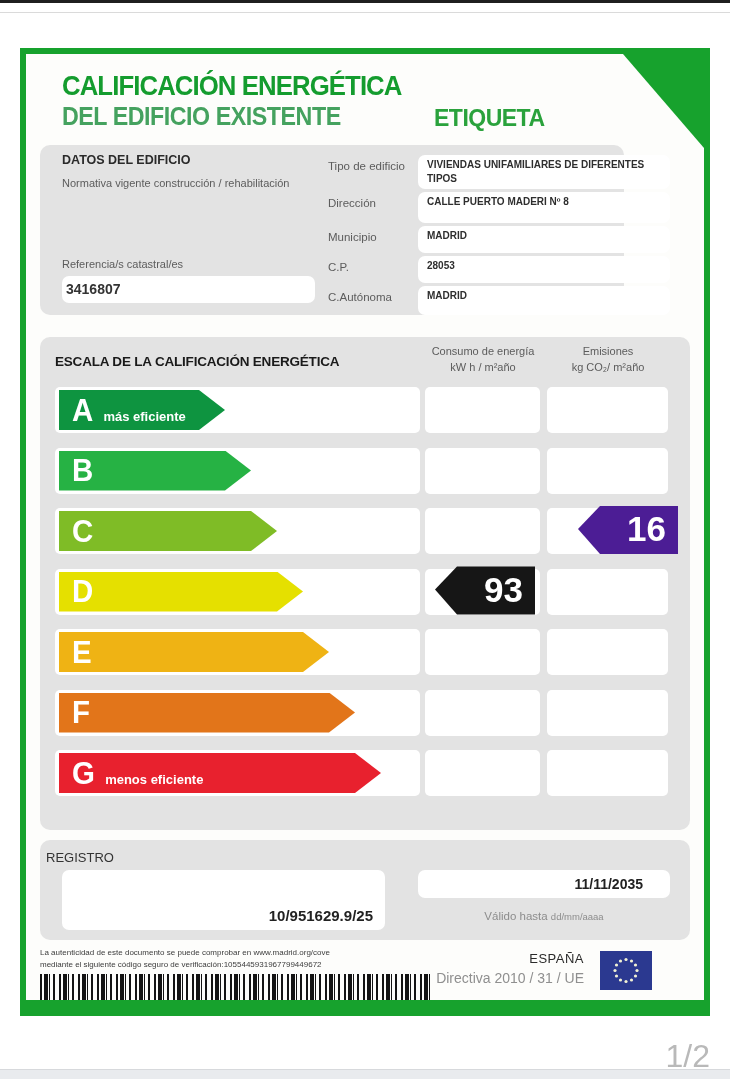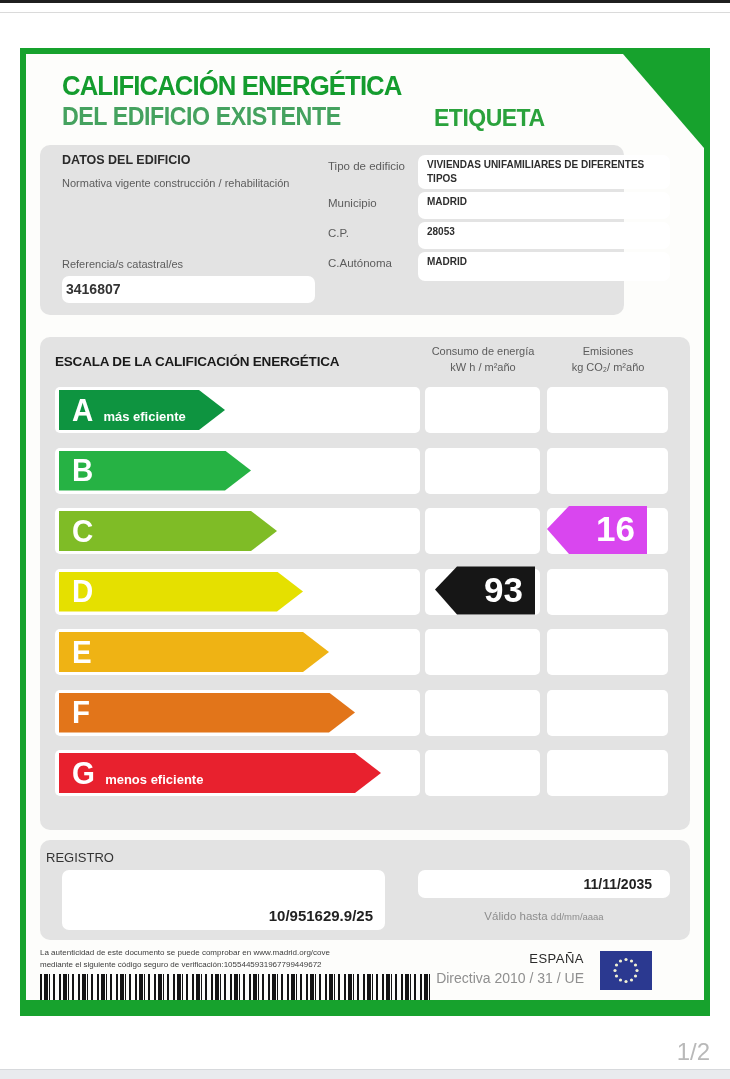--- a/index.html
+++ b/index.html
@@ -4,21 +4,21 @@
 <style>
   html,body{margin:0;padding:0;}
   body{
     width:730px;height:1079px;position:relative;background:#ffffff;
     font-family:"Liberation Sans", sans-serif;overflow:hidden;
     -webkit-font-smoothing:antialiased;
   }
   .top-black-bar{position:absolute;left:0;top:0;width:730px;height:3px;background:#1f1f1f;}
   .top-hairline{position:absolute;left:0;top:12px;width:730px;height:1px;background:#dadada;}
   .bottom-gray-bar{position:absolute;left:0;top:1069px;width:730px;height:10px;background:#e9ebee;border-top:1px solid #d7d9dc;}
-  .page-indicator{position:absolute;left:630px;top:1038px;width:80px;text-align:right;font-size:24px;color:#b9b9b9;}
+  .page-indicator{position:absolute;left:630px;top:1038px;width:80px;text-align:right;font-size:32px;color:#b9b9b9;}
 
   
   .certificate{position:absolute;left:20px;top:48px;width:690px;height:968px;background:#17a22d;}
   .cert-inner{
     position:absolute;left:6px;top:6px;width:678px;height:946px;background:#fdfdfb;
     clip-path:polygon(0 0, 597px 0, 678px 94px, 678px 946px, 0 946px);
   }
 
   
   .title{position:absolute;left:36px;top:16px;font-size:28px;font-weight:bold;color:#149c2e;letter-spacing:-1px;transform:scaleX(0.92);transform-origin:left;white-space:nowrap;}
@@ -66,21 +66,21 @@
   .badge{
     position:absolute;width:100px;height:50px;background:#161616;color:#fff;
     display:flex;align-items:center;justify-content:flex-end;box-sizing:border-box;padding-right:12px;
     font-size:35px;font-weight:bold;
     clip-path:polygon(0 50%, 22px 2px, 100% 2px, 100% 100%, 22px 100%);
   }
 
   
   .registro-title{position:absolute;left:6px;top:10px;font-size:13px;color:#333;}
   .reg-box-left{position:absolute;left:22px;top:30px;width:323px;height:60px;display:flex;align-items:flex-end;justify-content:flex-end;padding:6px 12px;font-size:15px;font-weight:bold;color:#222;}
-  .reg-box-right{position:absolute;left:378px;top:30px;width:252px;height:28px;line-height:28px;text-align:right;padding-right:18px;font-size:14px;font-weight:bold;color:#222;}
+  .reg-box-right{position:absolute;left:378px;top:30px;width:252px;height:28px;line-height:28px;text-align:right;padding-right:27px;font-size:14px;font-weight:bold;color:#222;}
   .valid-label{position:absolute;left:378px;top:70px;width:252px;text-align:center;font-size:11.5px;color:#8d8d8d;}
   .valid-format{font-size:9.5px;}
 
   
   .verify-text{position:absolute;left:14px;top:893px;font-size:8px;color:#3c3c3c;line-height:12px;}
   .barcode{
     position:absolute;left:14px;top:920px;width:392px;height:26px;
     background:repeating-linear-gradient(90deg,
       #141414 0px,#141414 2px, transparent 2px,transparent 4px,
       #141414 4px,#141414 8px, transparent 8px,transparent 9px,
@@ -107,20 +107,24 @@
 
     <div class="gray-box datos-box">
       <div class="datos-title">DATOS DEL EDIFICIO</div>
       <div class="lbl lbl-normativa">Normativa vigente construcción / rehabilitación</div>
       <div class="lbl lbl-referencia">Referencia/s catastral/es</div>
       <div class="white-box box-referencia">3416807</div>
       <div class="fields" id="building-fields">
           <div class="field">
             <div class="field-label">Tipo de edificio</div>
             <div class="field-value white-box fv-h34">VIVIENDAS UNIFAMILIARES DE DIFERENTES TIPOS</div>
+          </div>
+          <div class="field">
+            <div class="field-label">Dirección</div>
+            <div class="field-value white-box fv-h31">CALLE PUERTO MADERI Nº 8</div>
           </div>
           <div class="field">
             <div class="field-label">Municipio</div>
             <div class="field-value white-box fv-h27">MADRID</div>
           </div>
           <div class="field">
             <div class="field-label">C.P.</div>
             <div class="field-value white-box fv-h27">28053</div>
           </div>
           <div class="field">
@@ -200,21 +204,21 @@
             <div class="cell cell-arrow">
               <div class="arrow" style="width: 322px; background: rgb(232, 33, 46);">
                 <span class="arrow-letter">G</span>
                 <span class="arrow-note">menos eficiente</span>
               </div>
             </div>
             <div class="cell cell-consumo"></div>
             <div class="cell cell-emisiones"></div>
           </div>
           <div class="badge" style="background: rgb(22, 22, 22); top: 177.5px; left: 380px;">93</div>
-          <div class="badge" style="background: #d946ef; top: 117px; left: 492px;">16</div>
+          <div class="badge" style="background: #4c1d95; top: 117px; left: 523px;">16</div>
         </div>
     </div>
 
     <div class="gray-box registro-box">
       <div class="registro-title">REGISTRO</div>
       <div class="white-box reg-box-left">10/951629.9/25</div>
       <div class="white-box reg-box-right">11/11/2035</div>
       <div class="valid-label"><span>Válido hasta </span><span class="valid-format">dd/mm/aaaa</span></div>
     </div>
 

